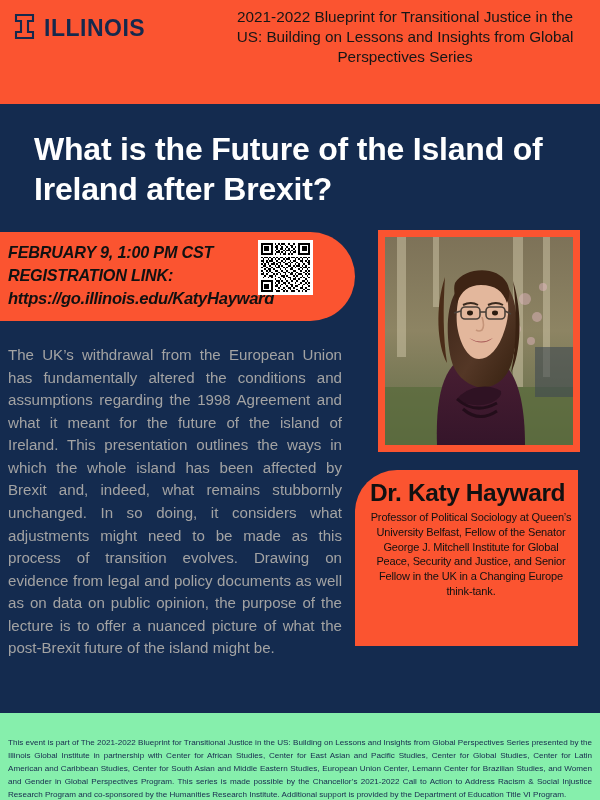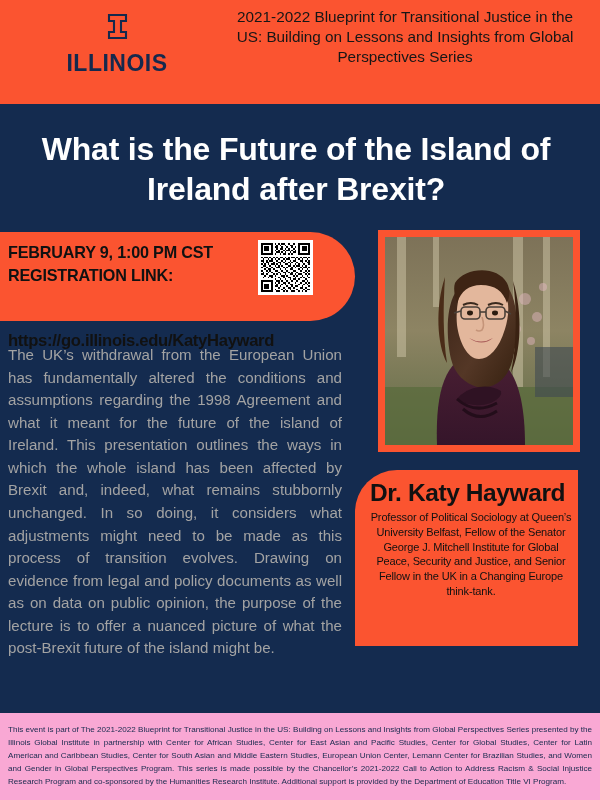--- a/index.html
+++ b/index.html
@@ -14,21 +14,21 @@
   
   .header {
     position:absolute; left:0; top:0; width:600px; height:104px;
     background:#FB5430;
     display:flex; align-items:flex-start;
   }
   .logo-block {
     width:220px; padding:14px 0 0 14px;
     color:#15294D;
   }
-  .logo-row { display:flex; align-items:center; gap:9px;flex-direction:column; }
+  .logo-row { display:flex; align-items:center; gap:9px; }
   .logo-i { flex:0 0 auto; }
   .logo-illinois {
     font-size:23px; font-weight:bold; letter-spacing:0.5px; line-height:1;
     color:#15294D;
   }
   .logo-euc {
     font-size:18.5px; font-weight:normal; line-height:1.25; margin-top:3px;
     color:#15294D; letter-spacing:-0.1px;
   }
   .logo-igi {
@@ -37,36 +37,37 @@
   }
   .series-title {
     flex:1; padding:7px 16px 0 6px;
     font-size:15.3px; line-height:1.32; color:#161616;
     text-align:center; font-weight:normal;
   }
 
   
   .title {
     position:absolute; left:0; top:108px; width:600px;
-    padding:22px 34px 0 26px;
+    padding:22px 34px 0 34px;
     color:#FFFFFF;
     font-size:32px; font-weight:bold; line-height:1.24;
-    text-align:center; letter-spacing:-0.2px;
+    letter-spacing:-0.2px;
   }
 
   
   .reg-pill {
     position:absolute; left:0; top:232px; width:355px; height:89px;
     background:#FB5430;
     border-radius:0 46px 46px 0;
     padding:9px 0 16px 8px;
     color:#111111;
+    font-style:italic;
   }
   .reg-line { font-size:16.2px; font-weight:bold; line-height:1.42; letter-spacing:-0.2px; }
-  .reg-url  { font-size:16.6px; font-weight:bold; line-height:1.42; letter-spacing:-0.3px;margin-top:42px; }
+  .reg-url  { font-size:16.6px; font-weight:bold; line-height:1.42; letter-spacing:-0.3px; }
   .qr {
     position:absolute; left:258px; top:8px; width:55px; height:55px;
     background:#ffffff; padding:3px;
   }
   .qr-inner { width:100%; height:100%; }
 
   
   .photo-frame {
     position:absolute; left:378px; top:230px; width:202px; height:222px;
     background:#FB5430; padding:7px;
@@ -92,22 +93,22 @@
     font-size:24.5px; font-weight:bold; line-height:1.1; letter-spacing:-0.4px;
     margin-bottom:3px;
   }
   .speaker-bio {
     font-size:11px; line-height:1.345; letter-spacing:-0.15px;text-align:center;
   }
 
   
   .footer {
     position:absolute; left:0; top:713px; width:600px; height:87px;
-    background:#f9a8d4;
-    padding:10px 8px 0 8px;
+    background:#86efac;
+    padding:23px 8px 0 8px;
     color:#16294D;
     font-size:8.1px; line-height:1.62;
     text-align:justify; text-justify:inter-word;
   }
 </style>
 </head>
 <body>
 
 <div class="header">
   <div class="logo-block">

